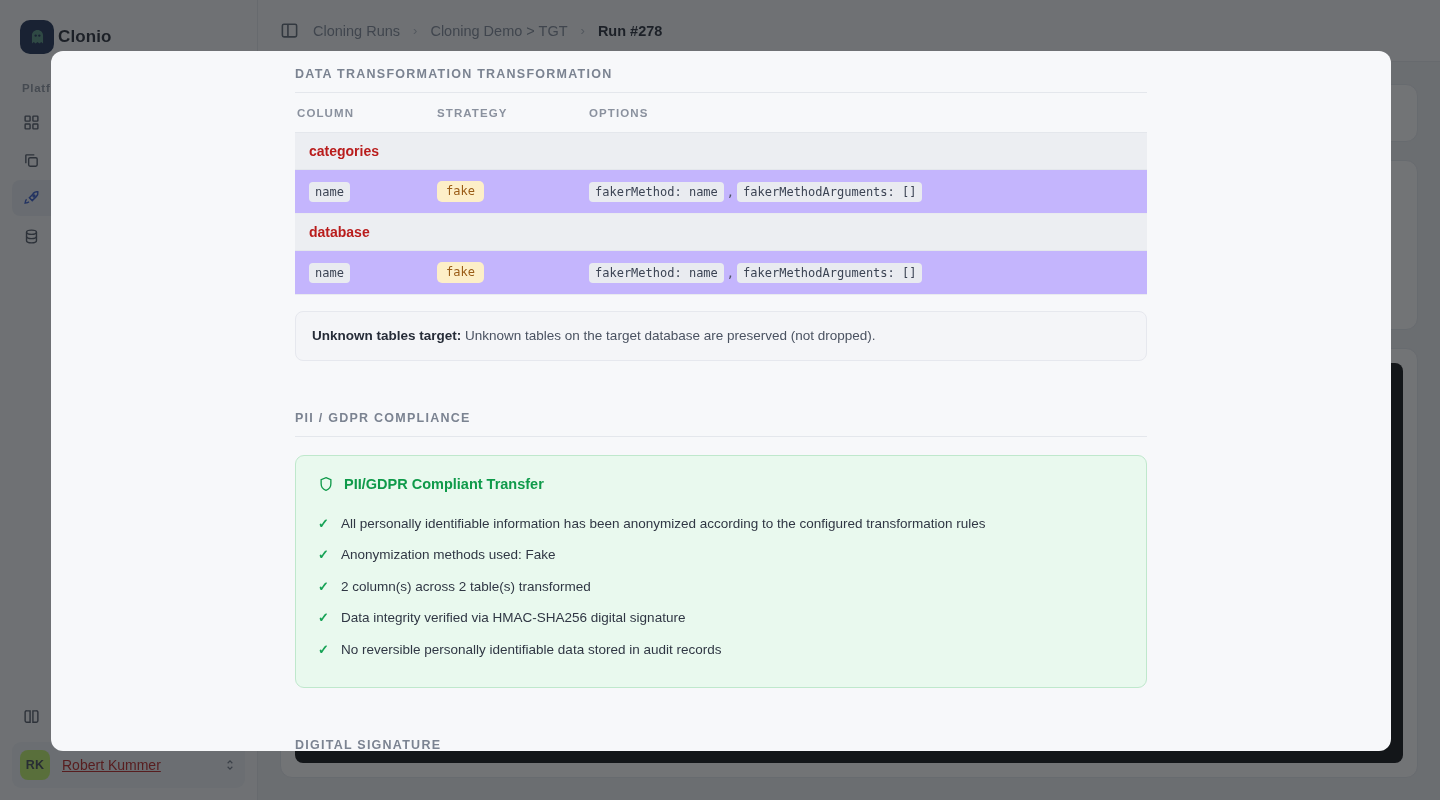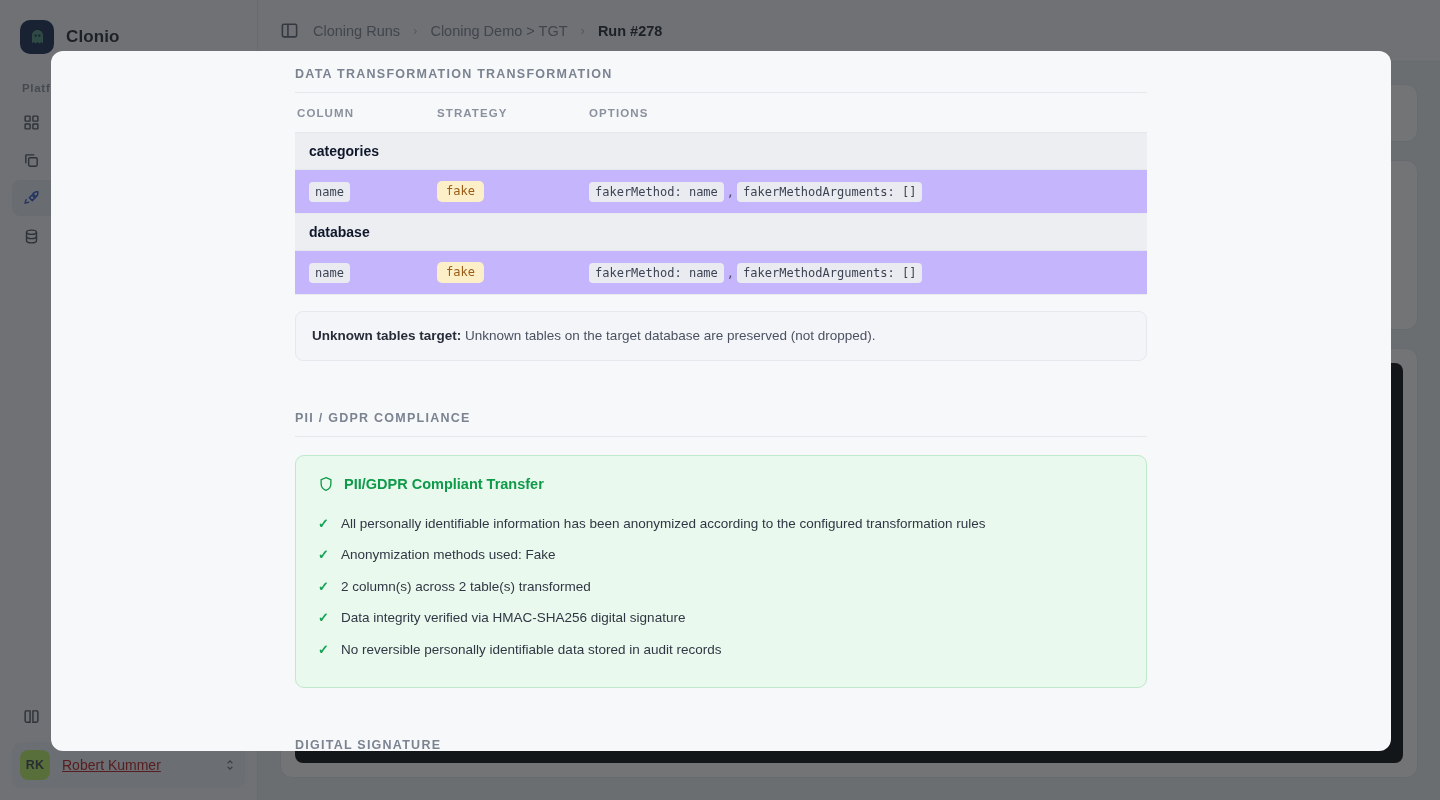--- a/index.html
+++ b/index.html
@@ -26,21 +26,21 @@
     background: #f7f8fa;
     border-right: 1px solid #e2e5ea;
     display: flex;
     flex-direction: column;
     padding: 14px 12px 12px 12px;
   }
 
   .brand {
     display: flex;
     align-items: center;
-    gap: 12px;
+    gap: 4px;
     padding: 6px 6px 6px 8px;
     margin-bottom: 22px;
   }
   .brand-logo {
     width: 34px; height: 34px;
     border-radius: 10px;
     background: #16284f;
     display: flex; align-items: center; justify-content: center;
     flex: 0 0 34px;
   }
@@ -206,21 +206,21 @@
     border-bottom: 1px solid #e4e7ec;
   }
   .xtable th.c-col { width: 142px; padding-left: 2px; }
   .xtable th.c-strat { width: 152px; }
   .xtable td { padding: 0; vertical-align: middle; }
 
   tr.group-row td {
     background: #eceef2;
     font-size: 14px;
     font-weight: 700;
-    color: #0f172a;
+    color: #b91c1c;
     padding: 10px 0 10px 14px;
     border-bottom: 1px solid #e4e7ec;
   }
   tr.col-row td {
     border-bottom: 1px solid #e9ebef;
     padding: 11px 0;
     background: #c4b5fd;
   }
   tr.col-row td.pad-l { padding-left: 14px; }
 

